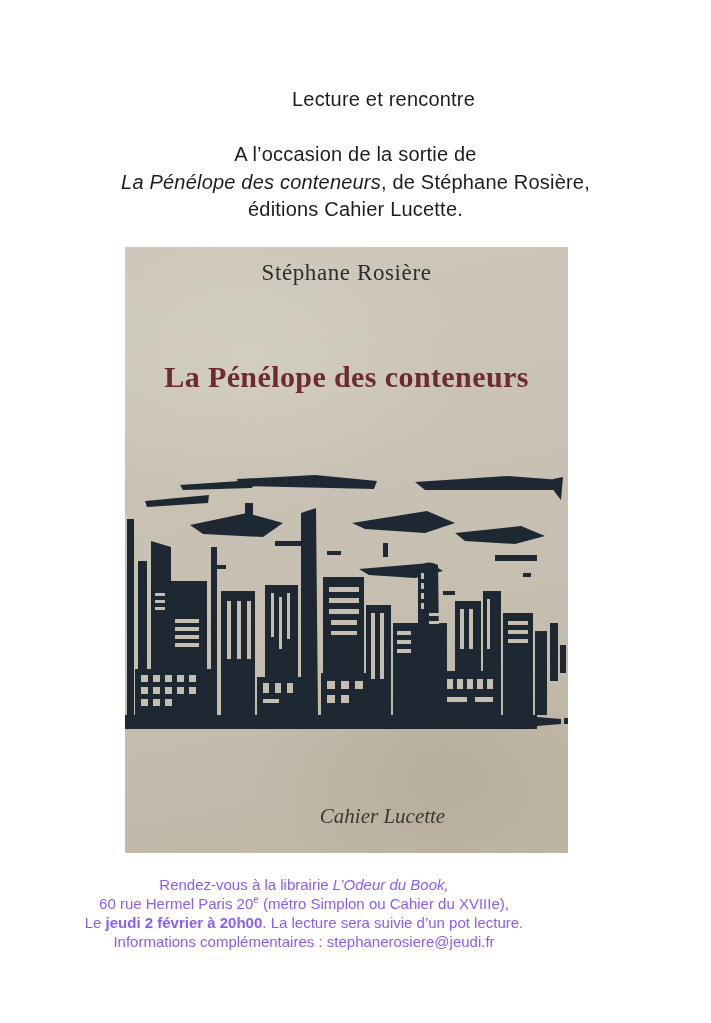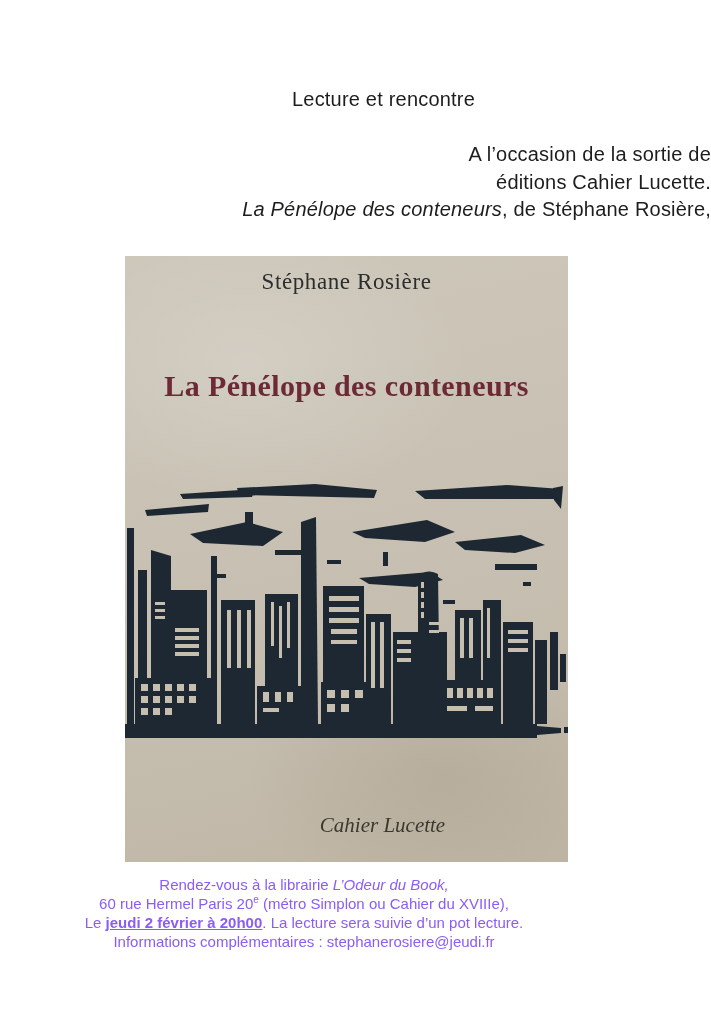--- a/index.html
+++ b/index.html
@@ -5,25 +5,25 @@
   html,body{margin:0;padding:0;background:#ffffff;}
   .page{
     position:relative;width:711px;height:1023px;background:#ffffff;overflow:hidden;
     font-family:"Liberation Sans",sans-serif;color:#1d1d1b;
   }
   .hdr1{
     position:absolute;top:88px;left:0;width:711px;text-align:center;
     font-size:20px;letter-spacing:0.2px;padding-left:28px;
   }
   .hdr2{
-    position:absolute;top:141px;left:0;width:711px;text-align:right;
+    position:absolute;top:141px;left:0;width:711px;text-align:center;
     font-size:20px;line-height:27.5px;letter-spacing:0.2px;
   }
   .cover{
-    position:absolute;left:125px;top:256px;width:443px;height:606px;
+    position:absolute;left:125px;top:247px;width:443px;height:606px;
     background:
       radial-gradient(ellipse 320px 200px at 28% 18%, rgba(255,255,255,0.16), transparent 70%),
       radial-gradient(ellipse 300px 220px at 72% 86%, rgba(116,100,72,0.14), transparent 65%),
       linear-gradient(168deg,#cdc7ba 0%,#c7c0b2 52%,#bfb6a5 100%);
   }
   .cover-author{
     position:absolute;top:13px;left:0;width:100%;text-align:center;
     font-family:"Liberation Serif",serif;font-size:23px;letter-spacing:0.6px;color:#2c2e2d;
   }
   .cover-title{
@@ -34,34 +34,34 @@
   .artwork{position:absolute;top:226px;left:0;display:block;}
   .cover-publisher{
     position:absolute;top:557px;left:0;width:100%;text-align:center;
     font-family:"Liberation Serif",serif;font-style:italic;font-size:21px;color:#3a3930;padding-left:36px;
   }
   .footer{
     position:absolute;top:875px;left:0;width:608px;text-align:center;
     font-size:15px;line-height:19px;color:#8b5cf6;
   }
   .footer sup{font-size:10px;line-height:0;}
-  b{font-weight:bold;text-decoration:underline;}
+  b{font-weight:bold;}
   i{font-style:italic;}
 </style>
 </head>
 <body>
 
 <div class="page">
 
   <div class="hdr1">Lecture et rencontre</div>
 
   <div class="hdr2">
     <div>A l’occasion de la sortie de</div>
+    <div><i>La Pénélope des conteneurs</i><span>, de Stéphane Rosière,</span></div>
     <div>éditions Cahier Lucette.</div>
-    <div><i>La Pénélope des conteneurs</i><span>, de Stéphane Rosière,</span></div>
   </div>
 
   <div class="cover">
     <div class="cover-author">Stéphane Rosière</div>
     <div class="cover-title">La Pénélope des conteneurs</div>
 
     <svg class="artwork" width="443" height="266" viewBox="0 0 443 266" xmlns="http://www.w3.org/2000/svg">
       <g fill="#1e2832">
 
         <path d="M20,28 L84,22 L83,30 L22,34 Z"></path>

